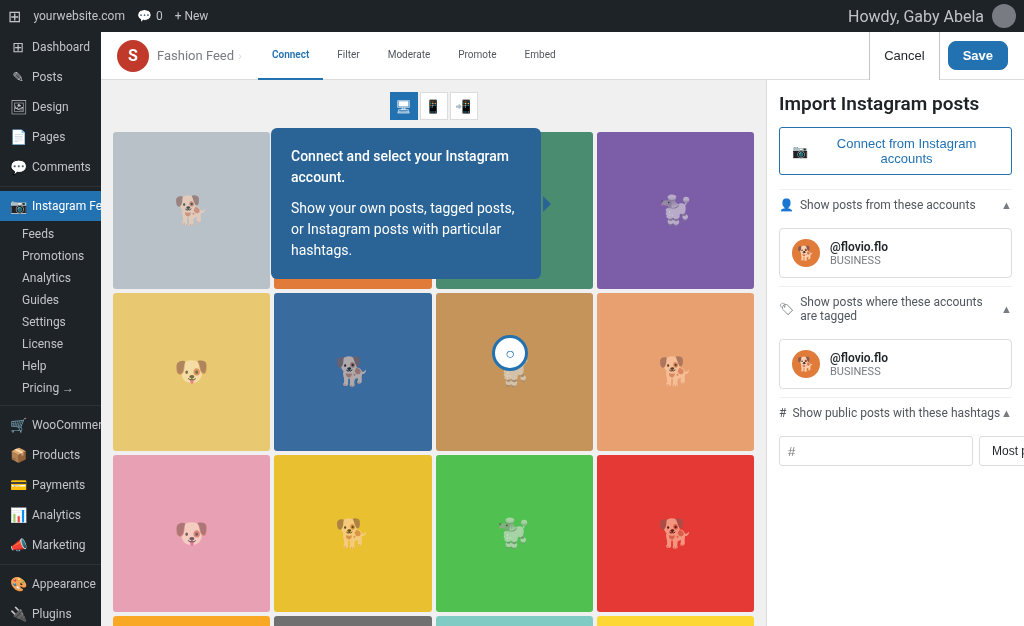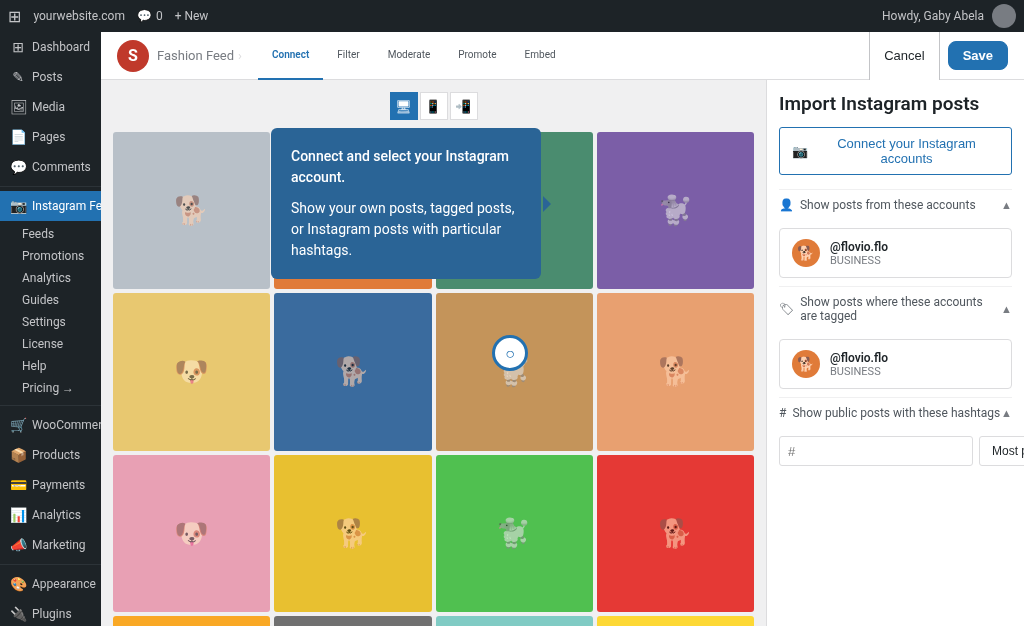--- a/index.html
+++ b/index.html
@@ -2,21 +2,21 @@
 <html><head>
   <meta charset="utf-8">
   <style>
     * { box-sizing: border-box; margin: 0; padding: 0; }
     body { font-family: -apple-system, BlinkMacSystemFont, "Segoe UI", Roboto, sans-serif; font-size: 13px; background: #f0f0f1; color: #1d2327; overflow: hidden; width: 1024px; height: 626px; display: flex; flex-direction: column; }
 
     
     .admin-bar { background: #1d2327; color: #c3c4c7; height: 32px; display: flex; align-items: center; padding: 0 8px; gap: 12px; flex-shrink: 0; }
     .admin-bar-item { display: flex; align-items: flex-start; gap: 4px; font-size: 12px; color: #c3c4c7; cursor: pointer; }
     .admin-bar-sep { flex: 1; }
-    .admin-bar-right { display: flex; align-items: center; gap: 8px; font-size: 12px; }
+    .admin-bar-right { display: flex; align-items: center; gap: 8px; font-size: 16px; }
 
     
     .main-layout { display: flex; flex: 1; overflow: hidden; }
 
     
     .sidebar { background: #1d2327; width: 101px; flex-shrink: 0; overflow-y: auto; color: #c3c4c7; }
     .sidebar-item { display: flex; align-items: center; gap: 6px; padding: 7px 8px 7px 10px; cursor: pointer; font-size: 12px; color: #c3c4c7; white-space: nowrap; }
     .sidebar-item.active { background: #2271b1; color: #fff; }
     .sidebar-item .icon { font-size: 14px; width: 16px; text-align: center; flex-shrink: 0; }
     .sidebar-item .label { font-size: 12px; }
@@ -112,21 +112,21 @@
     <div class="sidebar-item">
       <span class="icon">⊞</span>
       <span class="label">Dashboard</span>
     </div>
     <div class="sidebar-item">
       <span class="icon">✎</span>
       <span class="label">Posts</span>
     </div>
     <div class="sidebar-item">
       <span class="icon">🖼</span>
-      <span class="label">Media</span>
+      <span class="label">Design</span>
     </div>
     <div class="sidebar-item">
       <span class="icon">📄</span>
       <span class="label">Pages</span>
     </div>
     <div class="sidebar-item">
       <span class="icon">💬</span>
       <span class="label">Comments</span>
     </div>
     <div class="sidebar-divider"></div>
@@ -264,21 +264,21 @@
             <div class="img-cell" style="background: rgb(128, 203, 196);"></div>
             <div class="img-cell" style="background: rgb(253, 216, 53);"></div>
           </div>
       </div>
 
       <div class="right-panel">
         <div class="panel-title">Import Instagram posts</div>
 
         <button class="connect-btn">
           <span>📷</span>
-          <span>Connect your Instagram accounts</span>
+          <span>Connect from Instagram accounts</span>
         </button>
 
         <div class="section-header">
           <div class="section-header-label">
             <span>👤</span>
             <span>Show posts from these accounts</span>
           </div>
           <span class="section-header-chevron">▲</span>
         </div>
         <div class="account-card">

